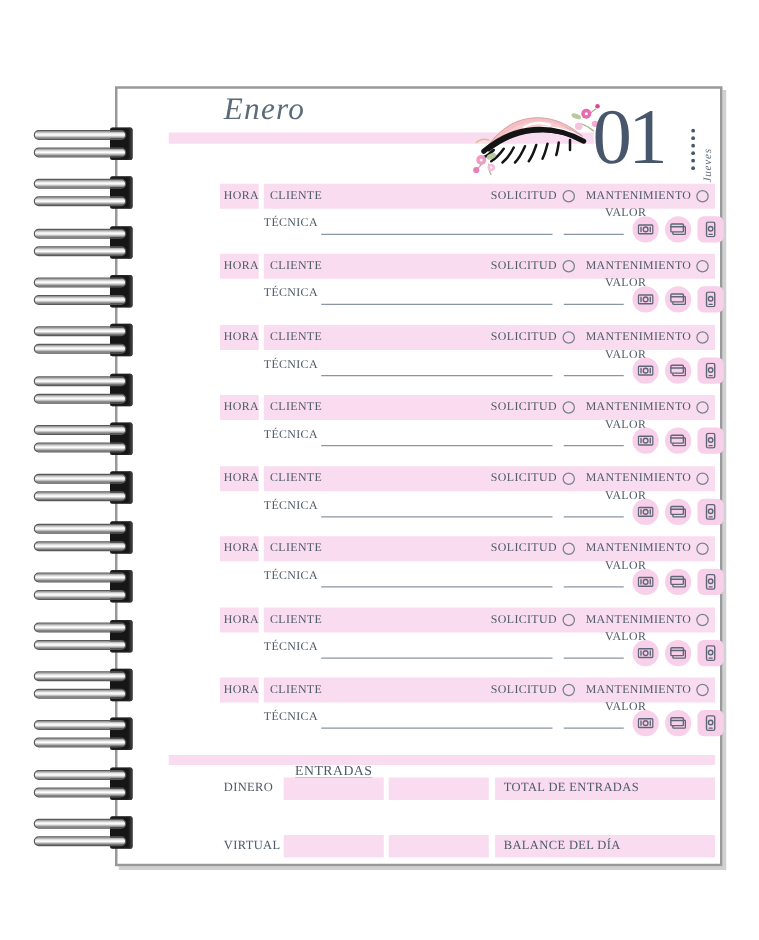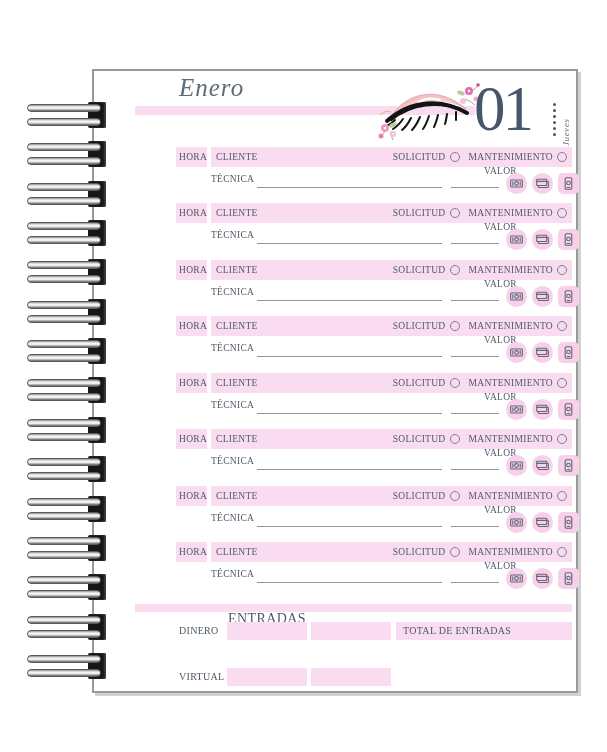--- a/index.html
+++ b/index.html
@@ -51,21 +51,21 @@
   .valor-line{position:absolute;left:357px;top:26px;width:48px;height:14px;border-bottom:1px solid var(--line);}
   .pay-icons{position:absolute;left:412px;top:26px;display:flex;gap:5px;}
   .pay{width:21px;height:21px;border-radius:50%;background:var(--chip);display:flex;
        align-items:center;justify-content:center;}
   .pay.square{border-radius:5px;}
   .pay svg{stroke:#5d6777;fill:none;stroke-width:1.1;stroke-linecap:round;stroke-linejoin:round;}
   
   .fin-title{position:absolute;left:92px;top:508px;font-size:19px;font-style:italic;
              color:var(--script);letter-spacing:1px;z-index:2;}
   .fin-band{position:absolute;left:41px;top:533px;width:437px;height:8px;background:var(--pink);z-index:1;}
-  .fin-head{position:absolute;top:540px;font-size:14px;letter-spacing:.4px;text-align:center;
+  .fin-head{position:absolute;top:540px;font-size:11px;letter-spacing:.4px;text-align:center;
             text-decoration:underline;text-underline-offset:2px;}
   .fin-head.entradas{left:133px;width:80px;}
   .fin-head.salidas{left:217px;width:80px;margin-top:13px;}
   .fin-row{position:absolute;left:0;width:100%;height:18px;font-size:10px;letter-spacing:.3px;}
   .fin-row.f0{top:551px;} .fin-row.f1{top:574px;} .fin-row.f2{top:597px;}
   .fin-label{position:absolute;left:85px;line-height:18px;}
   .fin-box{position:absolute;top:0;height:18px;background:var(--pink);box-sizing:border-box;}
   .fin-box.b1{left:133px;width:80px;}
   .fin-box.b2{left:217px;width:80px;}
   .fin-box.b3{left:302px;width:176px;line-height:18px;padding-left:7px;}
@@ -445,20 +445,21 @@
   <div class="fin-row f0">
     <span class="fin-label">DINERO</span>
     <div class="fin-box b1"></div>
     <div class="fin-box b2"></div>
     <div class="fin-box b3">TOTAL DE ENTRADAS</div>
   </div>
   <div class="fin-row f2">
     <span class="fin-label">VIRTUAL</span>
     <div class="fin-box b1"></div>
     <div class="fin-box b2"></div>
+    <div class="fin-box b3">BALANCE DEL DÍA</div>
   </div>
 </div>
 
 <div id="binding">
     <div class="ring" style="top: 102px;">
       <div class="hole"></div>
       <div class="bar b1"></div>
       <div class="bar b2"></div>
     </div>
     <div class="ring" style="top: 141px;">

